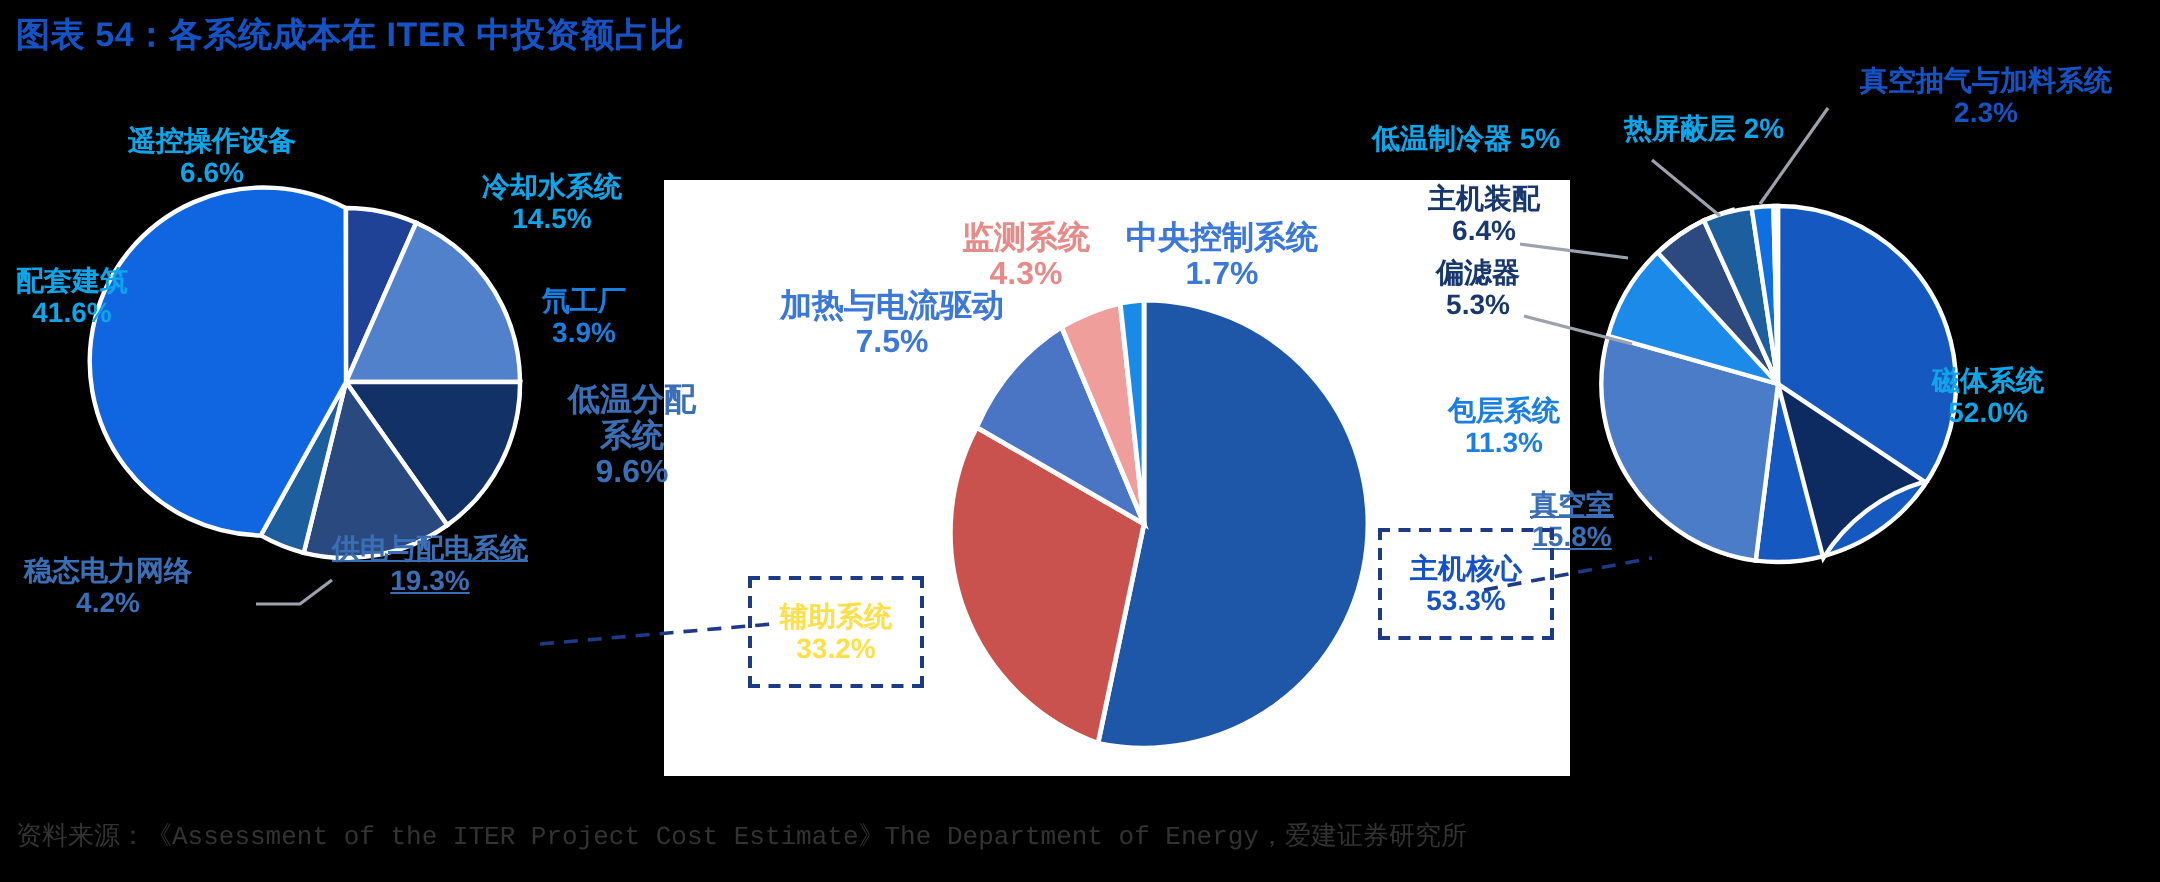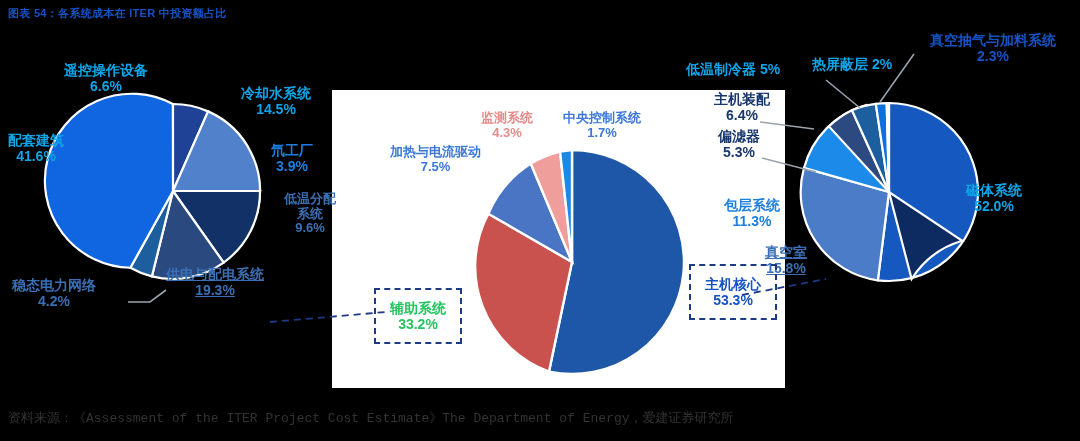--- a/index.html
+++ b/index.html
@@ -2,21 +2,21 @@
 <html><head>
 <meta charset="utf-8">
 <style>
   html,body{margin:0;padding:0;}
   body{
     width:1080px;height:441px;background:#000;overflow:hidden;position:relative;
     font-family:"Liberation Sans","DejaVu Sans",sans-serif;
   }
   .title{
     position:absolute;left:8px;top:6px;
-    font-size:11px;font-weight:bold;color:#1552c4;letter-spacing:.3px;
+    font-size:17px;font-weight:bold;color:#1552c4;letter-spacing:.3px;
     white-space:nowrap;
   }
   .white-panel{
     position:absolute;left:332px;top:90px;width:453px;height:298px;background:#fff;
   }
   .pie-wrap{position:absolute;}
   .pie-wrap svg{display:block;overflow:visible;}
   .lbl{
     position:absolute;text-align:center;line-height:1.12;white-space:nowrap;
     font-weight:bold;
@@ -26,28 +26,28 @@
   .lbl.midblue{color:#3b78d8;}
   .lbl.steel{color:#3a6fb5;}
   .lbl.pink{color:#e58c8a;}
   .lbl.brightblue{color:#1b7fe0;}
   .lbl.onwhite-dark{color:#18376f;}
   .callout{
     position:absolute;border:2px dashed #1c3a86;background:transparent;
     display:flex;flex-direction:column;align-items:center;justify-content:center;
     line-height:1.15;font-weight:bold;text-align:right;
   }
-  .callout.aux{color:#22c55e;}
+  .callout.aux{color:#fde047;}
   .callout.core{color:#1552c4;}
   .leader{position:absolute;}
   .source{
     position:absolute;left:8px;top:409px;font-size:13px;color:#333;white-space:nowrap;font-family:Liberation Mono, monospace;
   }
   .sz13{font-size:14px;}
-  .sz12{font-size:13px;}
+  .sz12{font-size:16px;}
 </style>
 </head>
 <body>
 
 <div class="title">图表 54：各系统成本在 ITER 中投资额占比</div>
 
 <div class="white-panel"></div>
 
 <div class="pie-wrap" style="left:84px;top:102px;">
   <svg width="178" height="178" viewBox="0 0 178 178">

